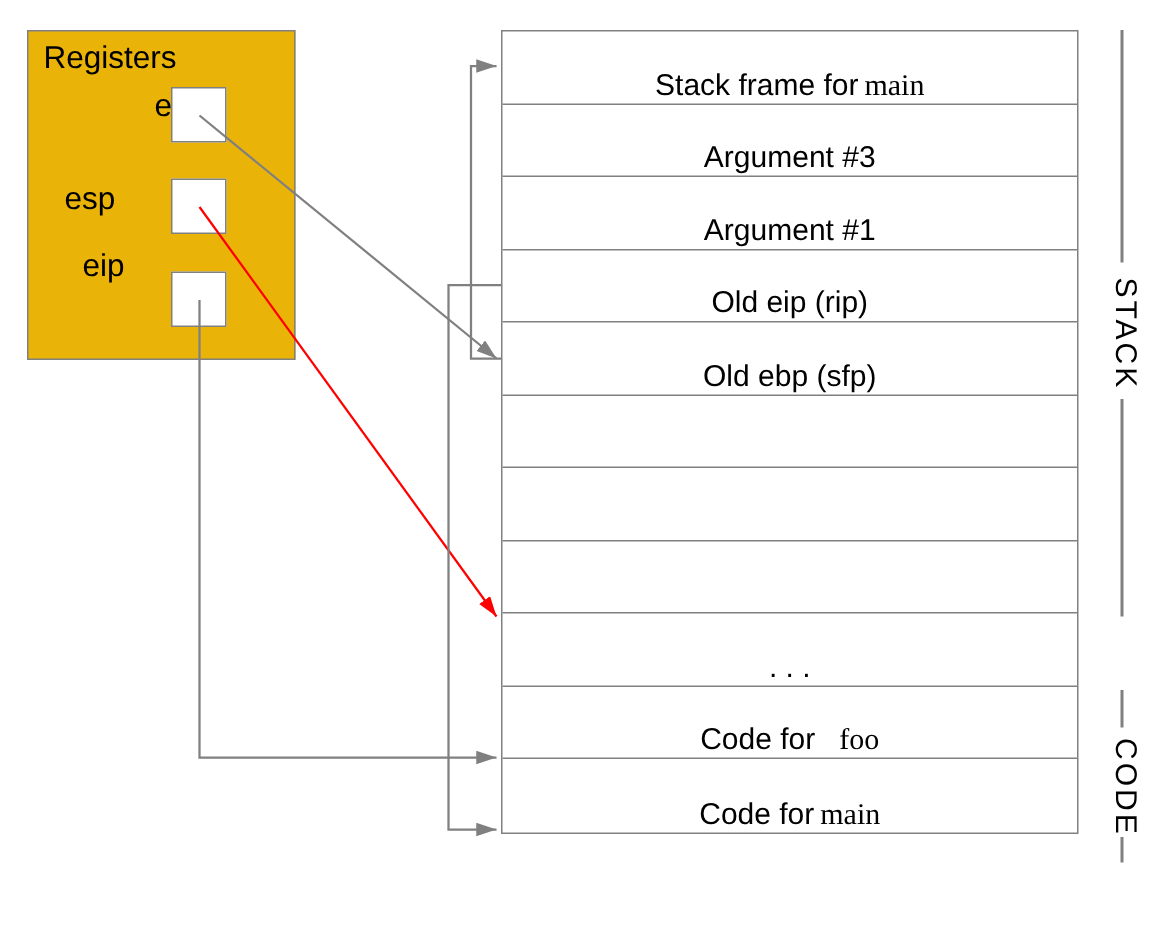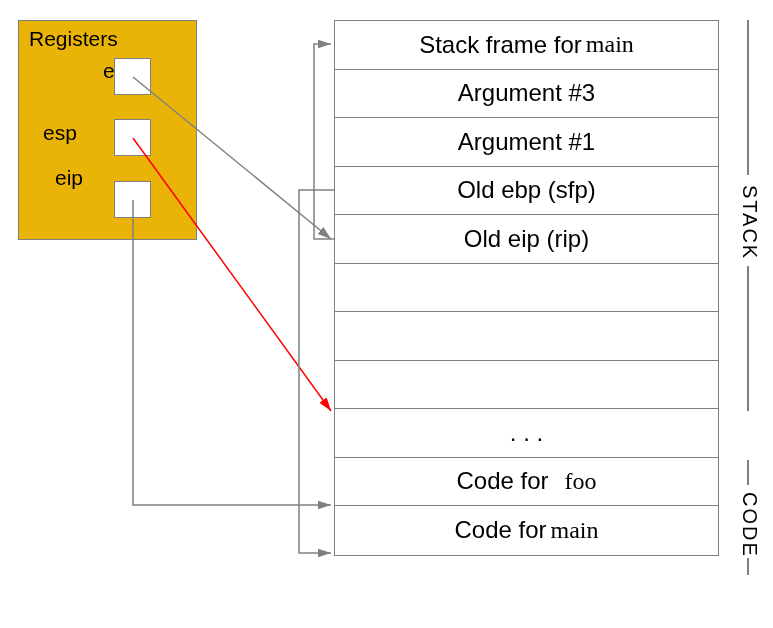--- a/index.html
+++ b/index.html
@@ -46,23 +46,23 @@
     left: 334px;
     top: 20px;
     width: 385px;
     border: 1.5px solid #808080;
     background: #fff;
   }
   .mem-row {
     height: 48.5px;
     border-bottom: 1.5px solid #808080;
     display: flex;
-    align-items: center;
+    align-items: flex-end;
     justify-content: center;
-    font-size: 24px;
+    font-size: 20px;
   }
   .mem-row:last-child { border-bottom: none; }
   .code-font { font-family: Liberation Serif, serif; }
   .vlabel {
     position: absolute;
     writing-mode: vertical-rl;
     text-orientation: mixed;
     font-size: 20px;
     letter-spacing: 2px;
   }
@@ -101,24 +101,24 @@
       <span>Stack frame for </span>
       <span class="code-font" style="margin-left:4px;">main</span>
     </div>
     <div class="mem-row">
         <span>Argument #3</span>
       </div>
     <div class="mem-row">
         <span>Argument #1</span>
       </div>
     <div class="mem-row">
-        <span>Old ebp (sfp)</span>
+        <span>Old eip (rip)</span>
       </div>
     <div class="mem-row">
-        <span>Old eip (rip)</span>
+        <span>Old ebp (sfp)</span>
       </div>
     <div class="mem-row">
         <span></span>
       </div>
     <div class="mem-row">
         <span></span>
       </div>
     <div class="mem-row">
         <span></span>
       </div>

